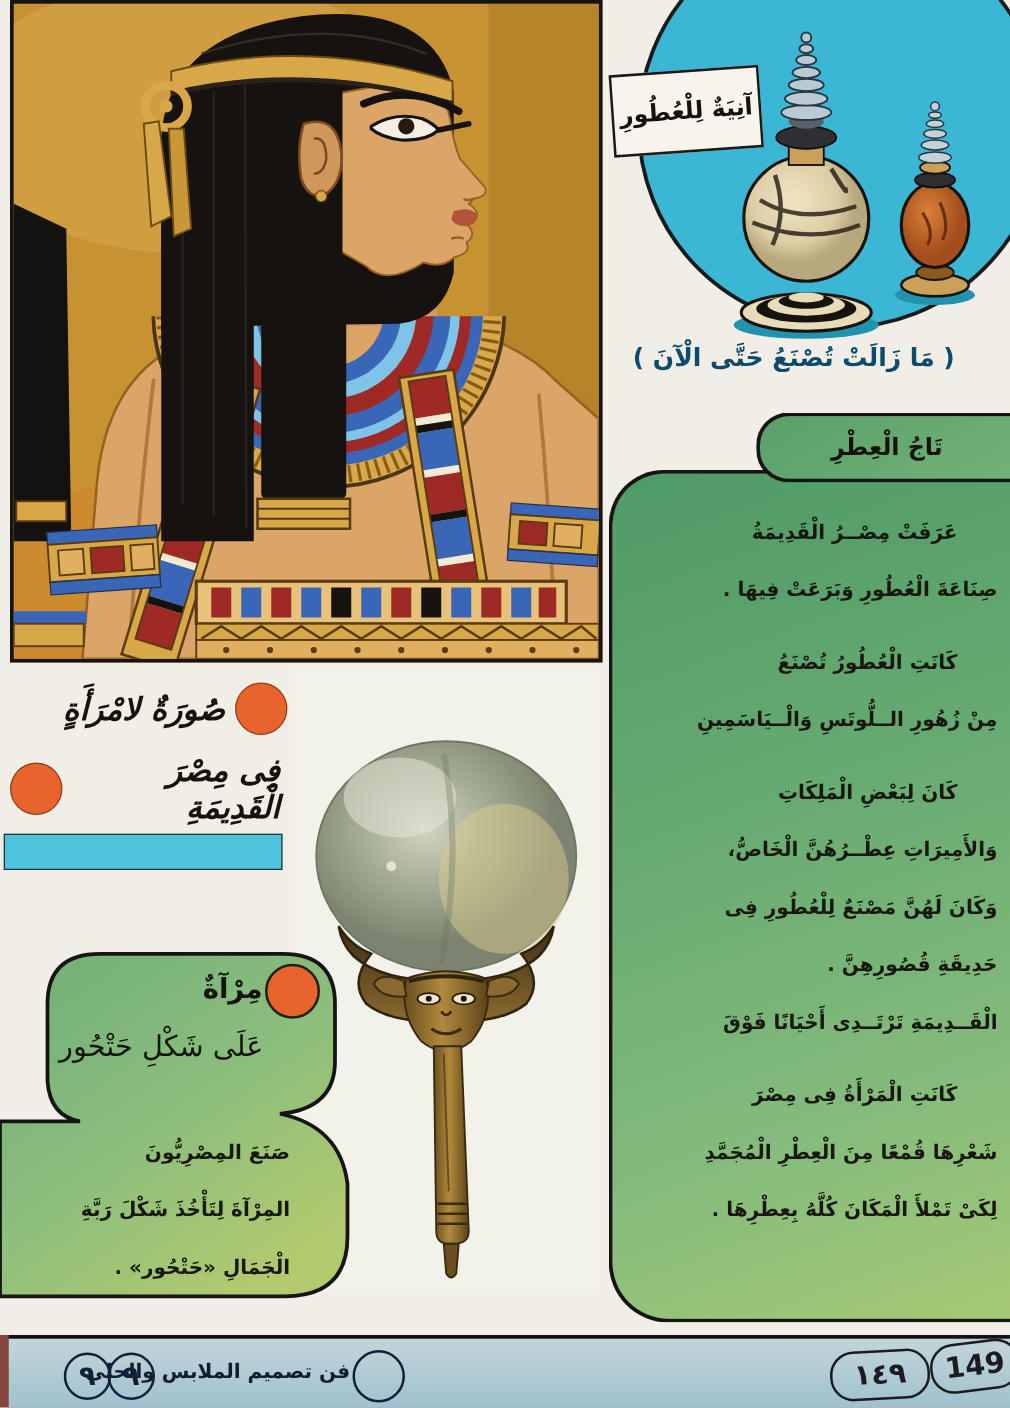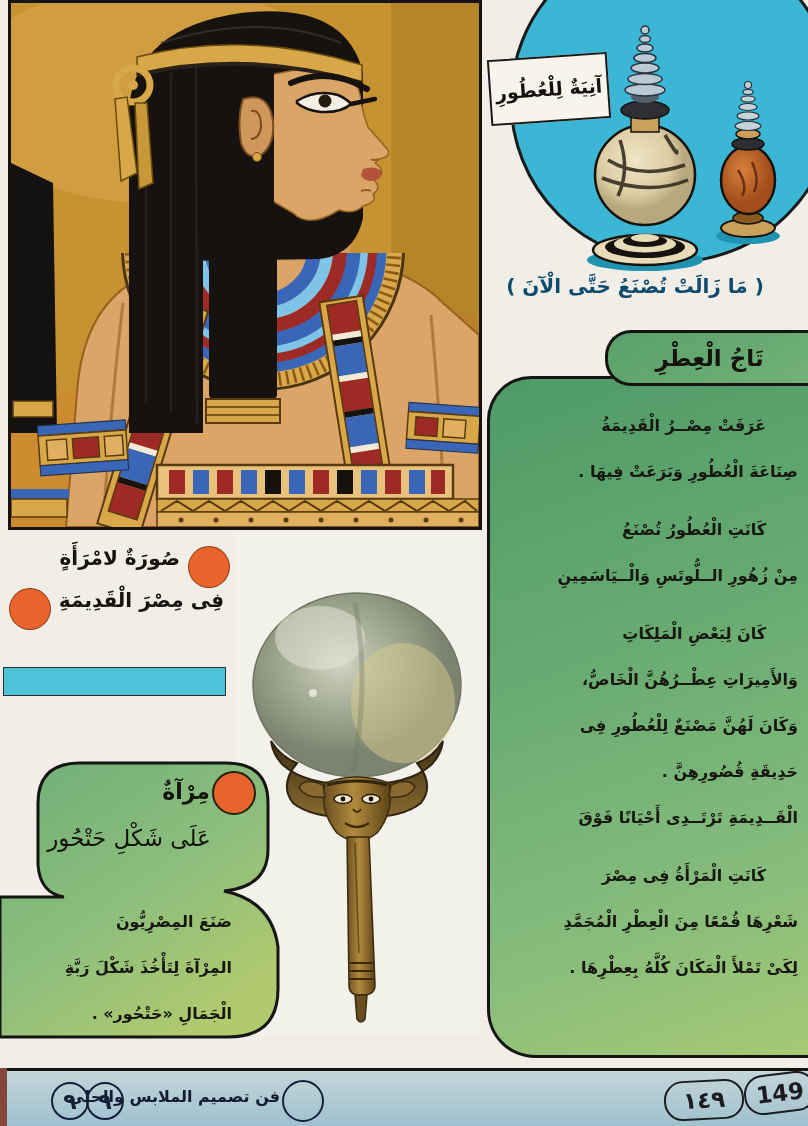--- a/index.html
+++ b/index.html
@@ -15,33 +15,33 @@
   #vessel-label{left:489px;top:56px;width:116px;height:62px;background:#f7f4ec;border:2.5px solid #1a1a1a;
     transform:rotate(-4deg);display:flex;align-items:center;justify-content:center;
     font-weight:bold;font-size:19px;color:#14120e;text-align:center;}
   #vessel-note{left:480px;top:274px;width:310px;text-align:center;font-weight:bold;font-size:20px;color:#0c4a6e;direction:rtl;}
 
   
   #perfume-panel{left:487px;top:330px;width:321px;height:728px;}
   #perfume-tab{position:absolute;left:118px;top:0;width:203px;height:50px;
     background:linear-gradient(150deg,#58a06a,#73b277);border:3px solid #151513;border-right:none;
     border-radius:26px 0 0 26px;display:flex;align-items:center;justify-content:center;z-index:2;}
-  #perfume-tab .t{font-weight:bold;font-size:23px;color:#14130c;direction:rtl;}
+  #perfume-tab .t{font-weight:bold;font-size:19px;color:#14130c;direction:rtl;}
   #perfume-body{position:absolute;left:0;top:46px;right:0;bottom:0;
     background:linear-gradient(160deg,#4e9a66 0%,#68ab72 40%,#86bc7c 75%,#a6c974 100%);
     border:3px solid #151513;border-right:none;border-radius:44px 0 0 48px;}
   #perfume-lines{position:absolute;inset:0;padding:24px 10px 0 12px;direction:rtl;}
   .gl{font-weight:bold;font-size:16px;line-height:46px;color:#181710;text-align:right;white-space:nowrap;}
   .gl.ind{padding-right:32px;}
   .gl.para{margin-top:12px;}
 
   
   #portrait-caption{left:8px;top:546px;width:222px;direction:rtl;color:#16130d;}
-  .capline{display:flex;gap:8px;font-weight:bold;font-size:20px;}
-  .capline.second{padding-right:6px;}
+  .capline{display:flex;align-items:center;gap:8px;font-weight:bold;font-size:25px;font-style:italic;}
+  .capline.second{margin-top:14px;padding-right:6px;}
   .odot{width:40px;height:40px;border-radius:50%;background:#e8642c;border:1.5px solid rgba(70,25,0,.55);flex:0 0 auto;}
   #caption-bar{left:3px;top:667px;width:221px;height:27px;background:#4ec4da;border:1.5px solid #2a2f33;}
 
   
   #mirror-svg{left:235px;top:533px;width:245px;height:502px;}
 
   
   #blob-svg{left:0;top:755px;width:292px;height:292px;}
   #blob-dot{left:212px;top:771px;width:40px;height:40px;border-radius:50%;background:#e8642c;border:2px solid #23200f;}
   #blob-heading{left:120px;top:779px;width:90px;text-align:right;font-weight:bold;font-size:22px;color:#14130c;direction:rtl;}

